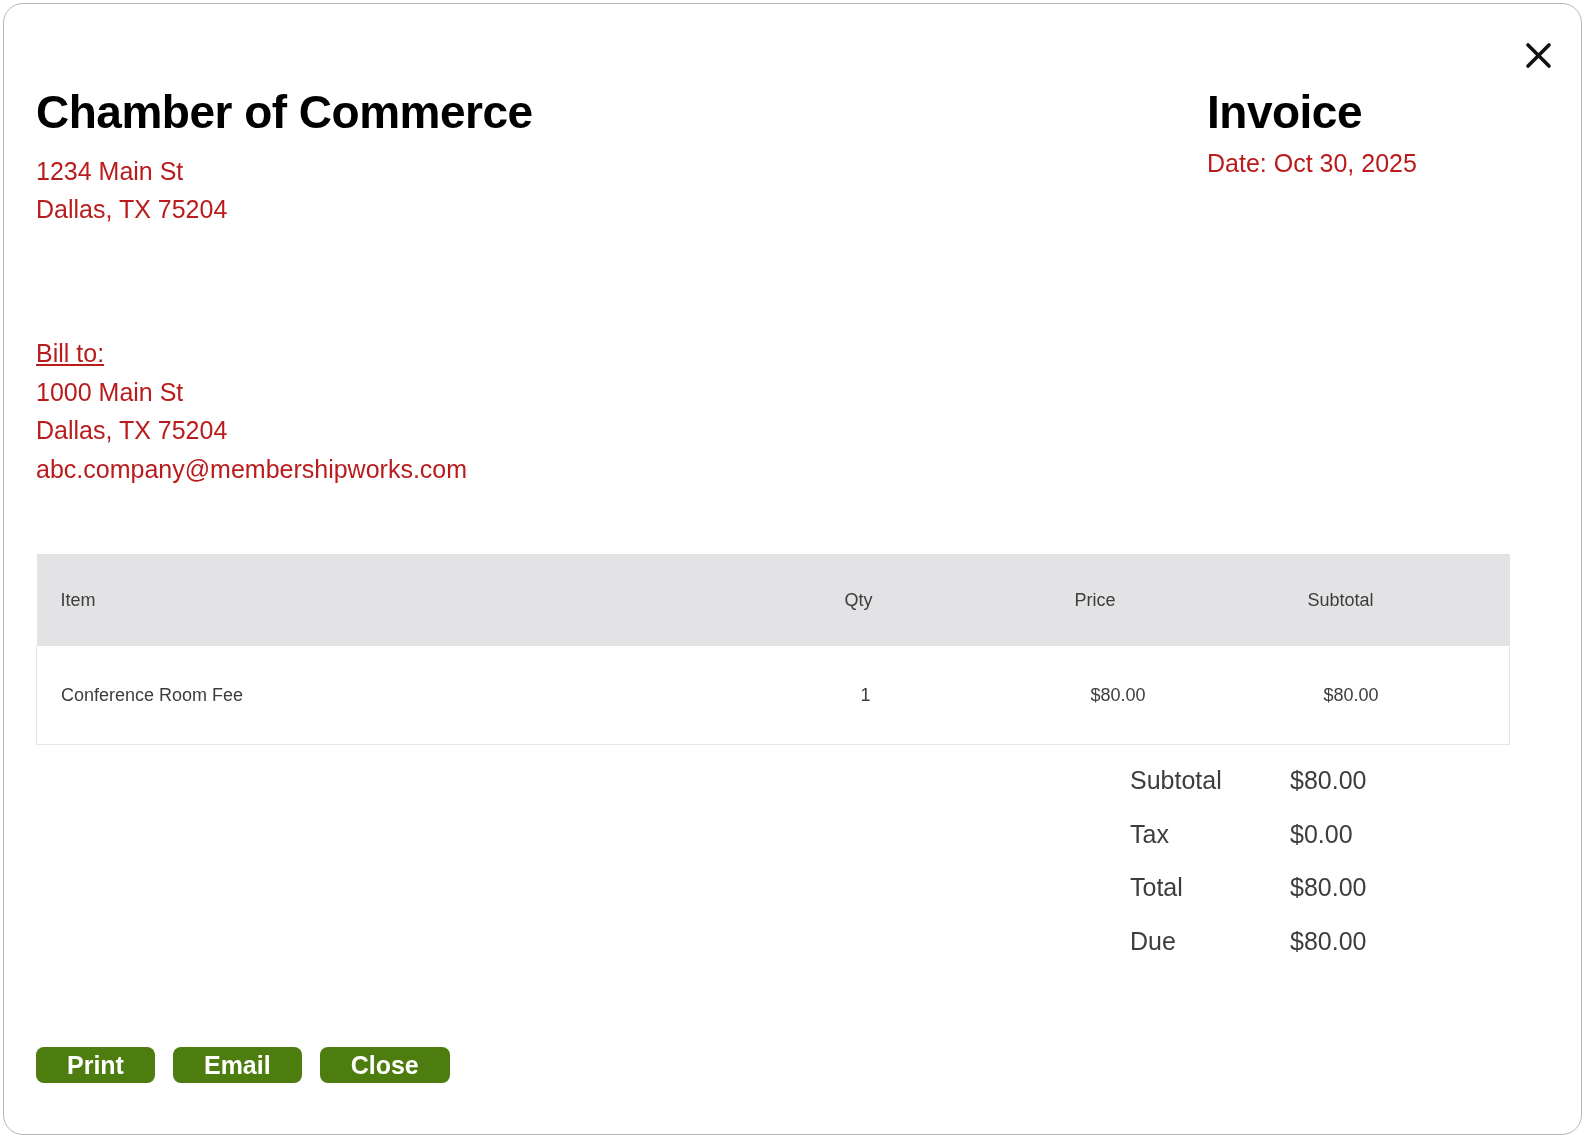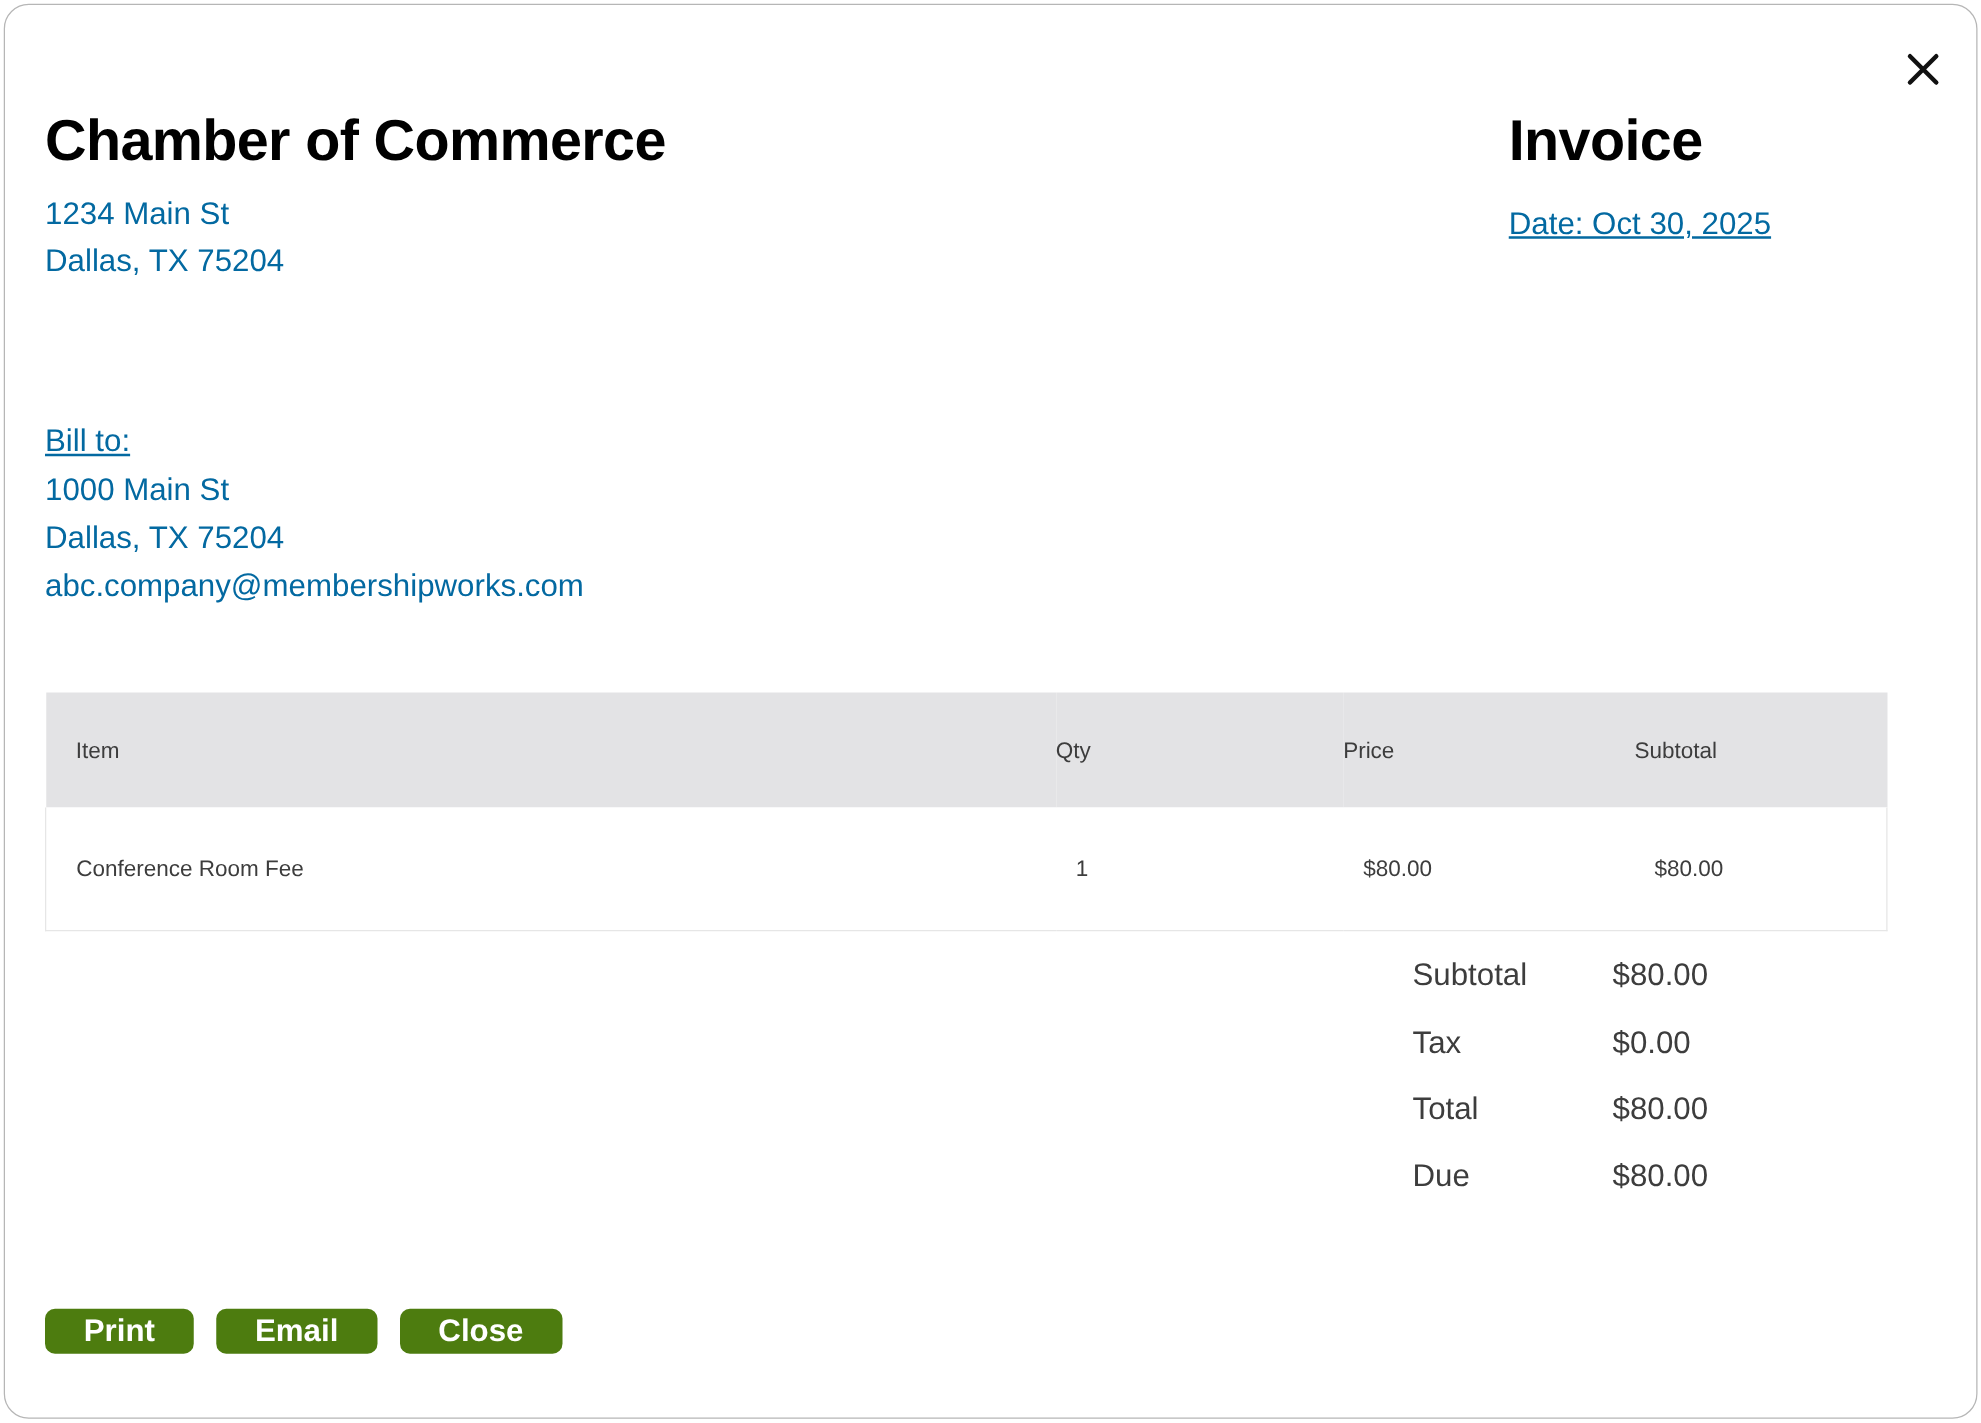--- a/index.html
+++ b/index.html
@@ -33,26 +33,26 @@
     color: #000000;
     letter-spacing: -0.5px;
     line-height: 44px;
     white-space: nowrap;
   }
   .org-name   { left: 32px; top: 86px; }
   .inv-title  { left: 1203px; top: 86px; }
   .meta-block {
     position: absolute;
     font-size: 25px;
-    color: #0369a1;
+    color: #b91c1c;
     line-height: 38px;
     white-space: nowrap;
   }
   .org-address { left: 32px; top: 148px; }
-  .inv-meta    { left: 1203px; top: 156px; text-decoration: underline; }
+  .inv-meta    { left: 1203px; top: 140px; }
   .bill-to     { left: 32px; top: 318px; line-height: 38.6px; margin-top: 12px; }
   .bill-to .bill-label { text-decoration: underline; }
 
   .items-table {
     position: absolute;
     left: 32px; top: 550px;
     width: 1474px;
     border-collapse: collapse;
     font-size: 18px;
     color: #3d3d3d;

